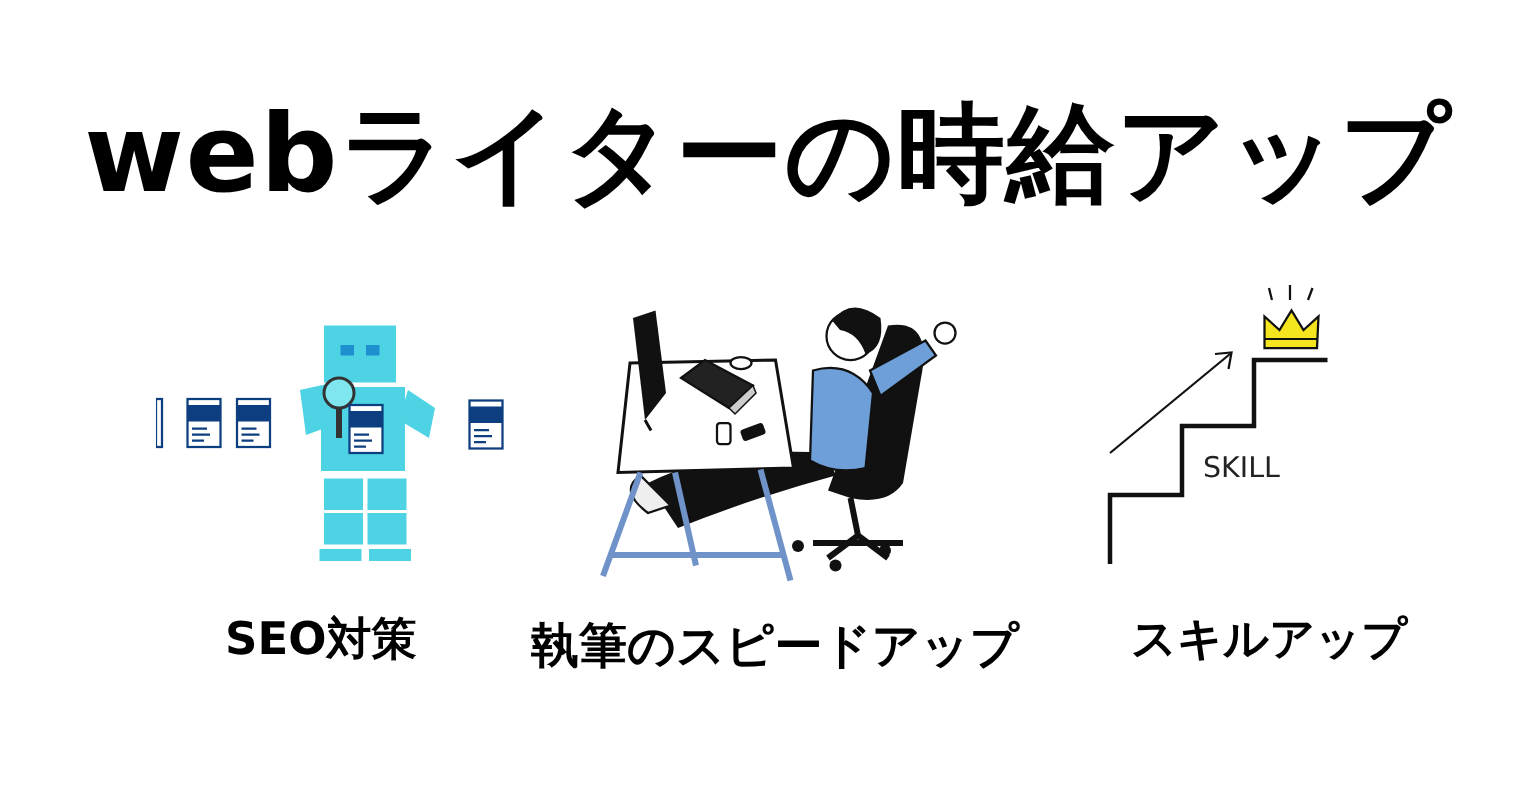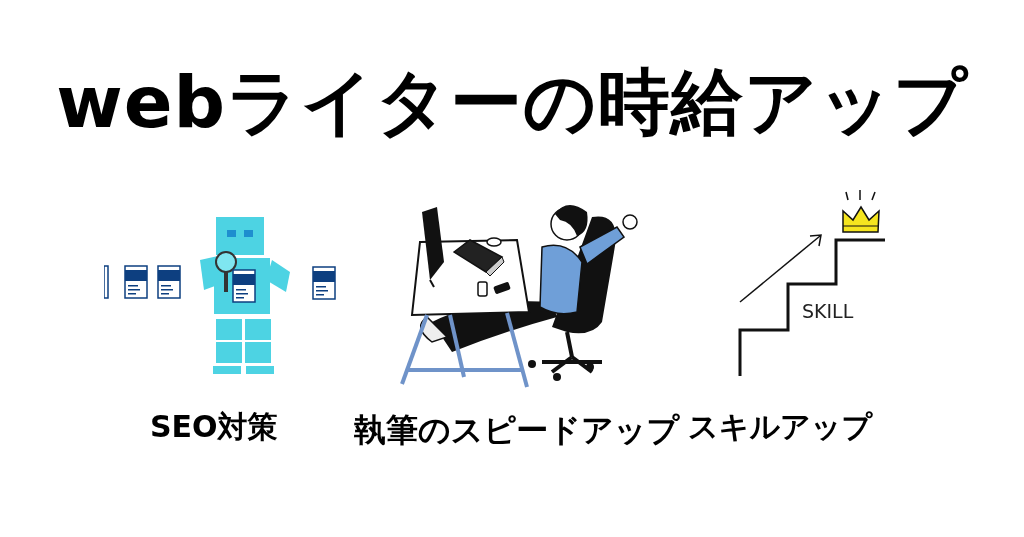--- a/index.html
+++ b/index.html
@@ -8,21 +8,21 @@
   .title {
     position:absolute; left:0; top:52px; width:1024px; text-align:center;
     font-size:72px; font-weight:bold; letter-spacing:1px; line-height:100px;
   }
   .illus { position:absolute; }
   .label {
     position:absolute; font-weight:bold; line-height:40px; white-space:nowrap;
   }
   #lbl-seo { left:150px; top:407px; font-size:30px; }
   #lbl-speed { left:354px; top:410px; font-size:32px; }
-  #lbl-skill { left:688px; top:407px; font-size:30px; }
+  #lbl-skill { left:754px; top:407px; font-size:30px; }
 </style>
 </head>
 <body>
 
 <div class="title">webライターの時給アップ</div>
 
 <svg class="illus" style="left:104px; top:210px;" width="240" height="175" viewBox="0 0 240 175">
 
   <rect x="112" y="7" width="48" height="38" fill="#4dd3e3"></rect>
   <rect x="123" y="20" width="9" height="7" fill="#1e8fcf"></rect>

